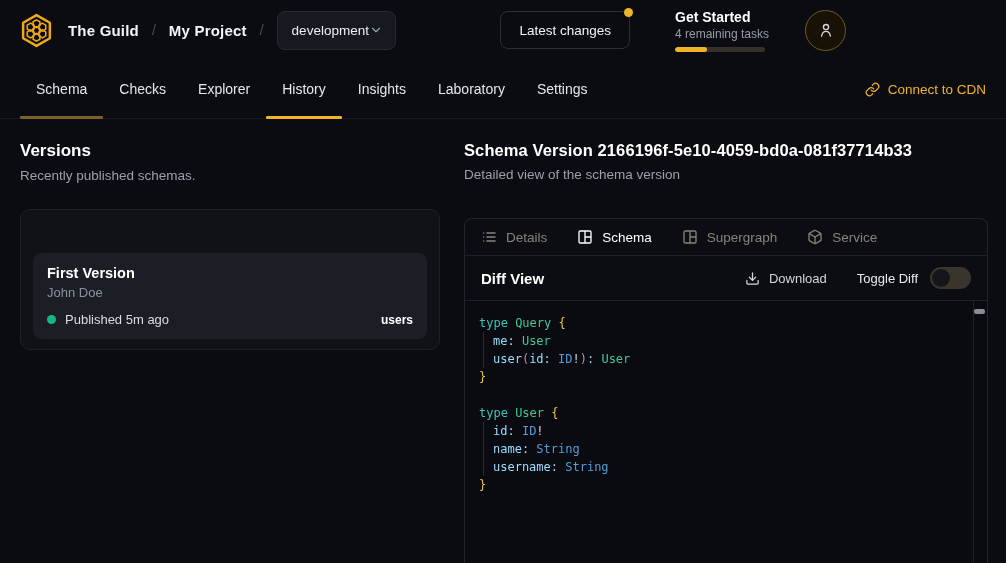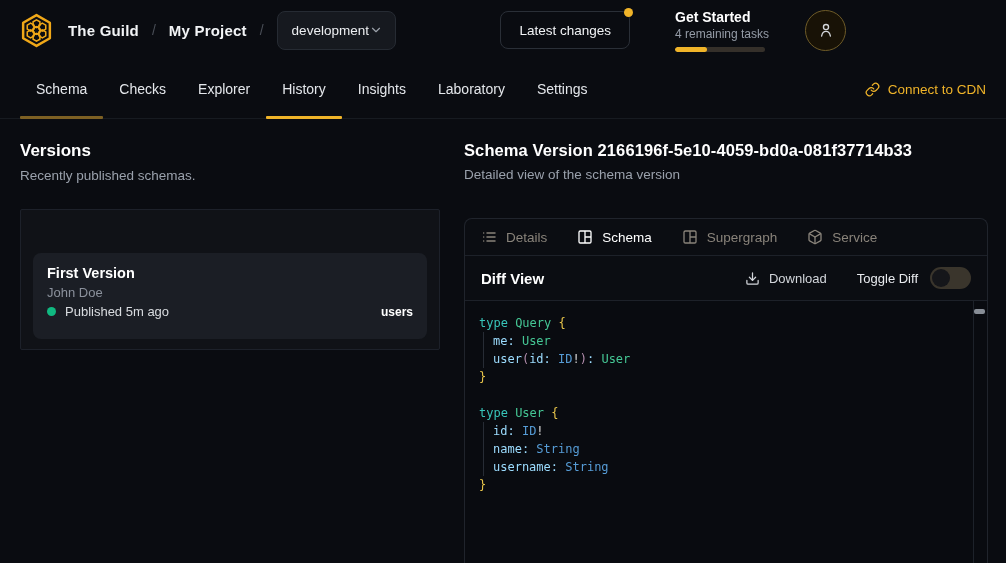--- a/index.html
+++ b/index.html
@@ -46,26 +46,26 @@
   .nav-tab.active::after { background:#f0b429; }
   .nav-tab.visited::after { background:#7d6023; }
   .cdn-link { margin-left:auto; display:flex; align-items:center; gap:8px;
     color:#f0b429; font-size:13.5px; text-decoration:none; cursor:pointer; }
 
   
   .versions-panel { position:absolute; left:20px; top:141px; width:420px; }
   .panel-title { font-size:17px; font-weight:700; color:#fff; }
   .panel-sub { font-size:13.5px; color:#9aa1ac; margin-top:7px; }
   .versions-card { margin-top:26px; height:141px; background:#101217;
-    border:1px solid #1d212a; border-radius:2px; padding:43px 12px 12px; }
+    border:1px solid #1d212a; border-radius:10px; padding:43px 12px 12px; }
   .version-item { background:#1b1e25; border-radius:8px; height:86px;
     padding:12px 14px; cursor:pointer; }
   .vi-name { font-size:14.5px; font-weight:600; color:#fff; }
   .vi-author { font-size:13px; color:#8b919c; margin-top:4px; }
-  .vi-row { display:flex; align-items:center; margin-top:4px; }
+  .vi-row { display:flex; align-items:center; margin-top:12px; }
   .vi-dot { width:9px; height:9px; border-radius:50%; background:#10b981; flex:none; }
   .vi-status { font-size:13px; color:#d9dce0; margin-left:9px; }
   .vi-badge { margin-left:auto; font-size:12px; font-weight:700; color:#fff; }
 
   
   .detail-head { position:absolute; left:464px; top:141px; width:524px; }
   .detail-title { font-size:16.5px; font-weight:700; color:#fff; letter-spacing:.1px; }
   .detail-sub { font-size:13.5px; color:#9aa1ac; margin-top:7px; }
   .detail-panel { position:absolute; left:464px; top:218px; width:524px; height:345px;
     border:1px solid #20242c; border-bottom:none; border-radius:8px 8px 0 0;

